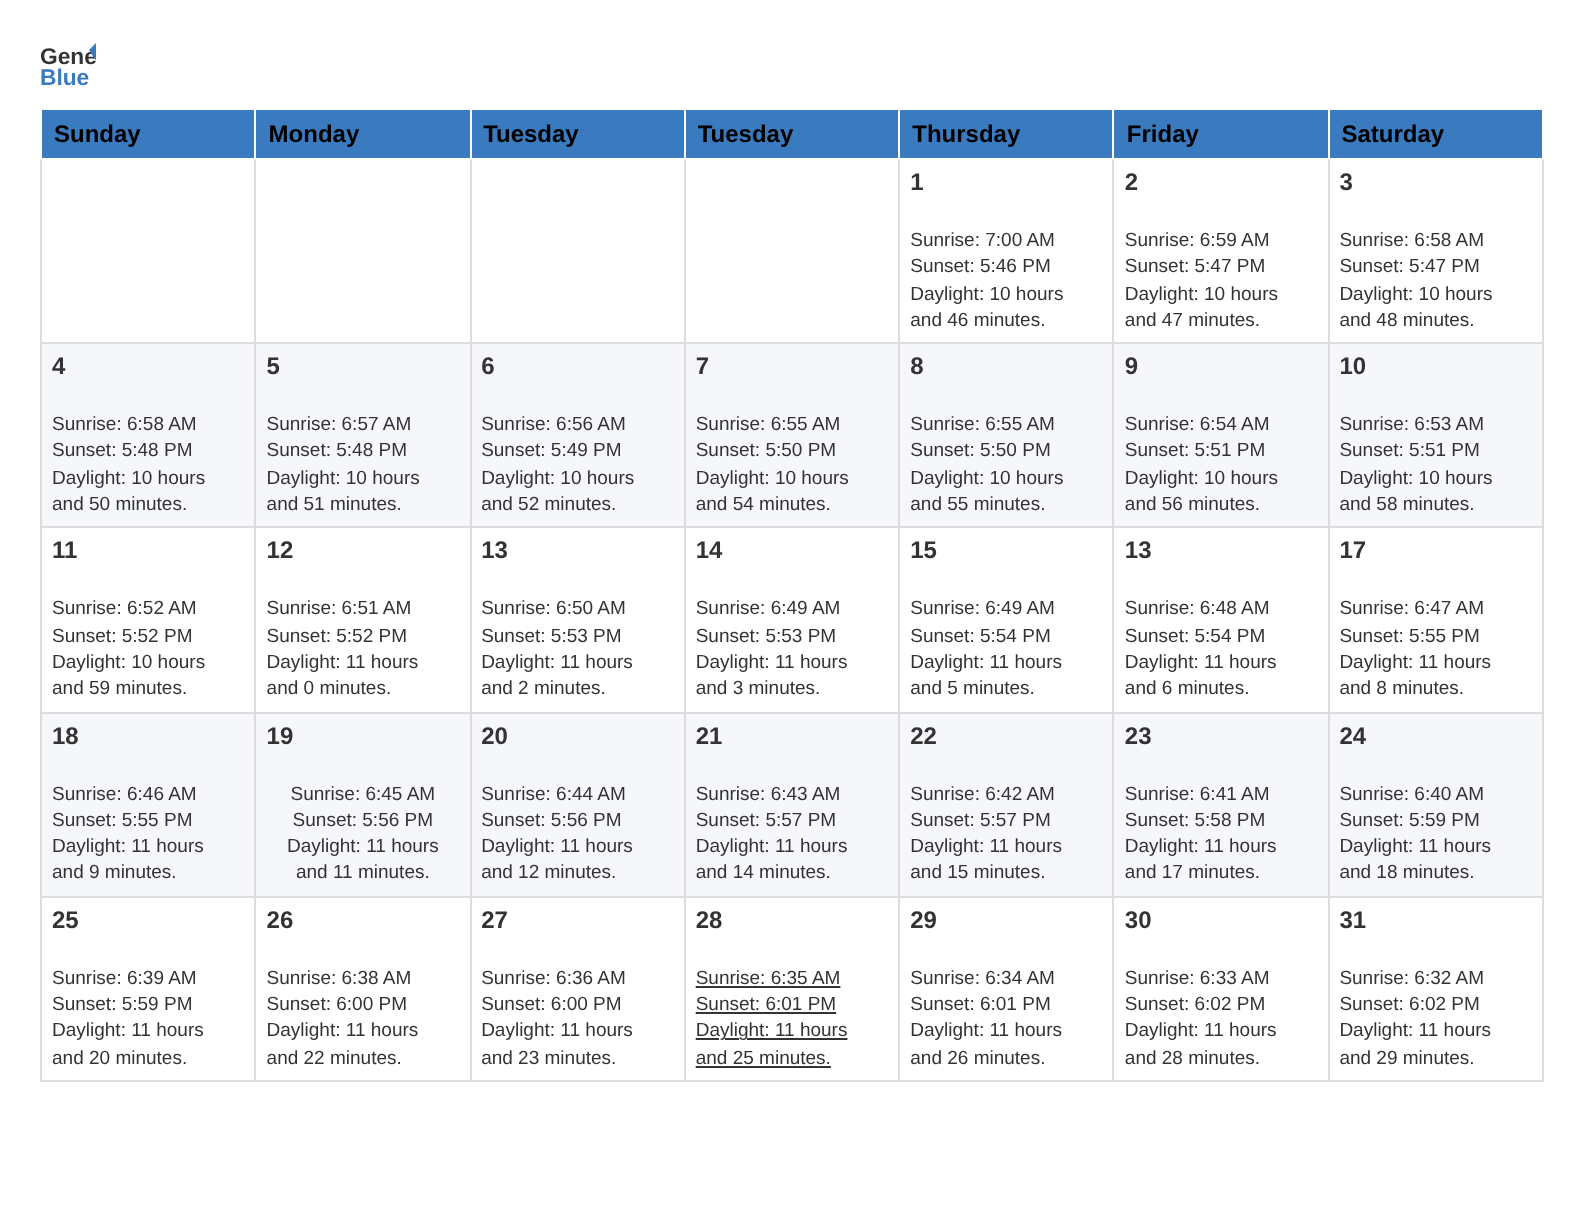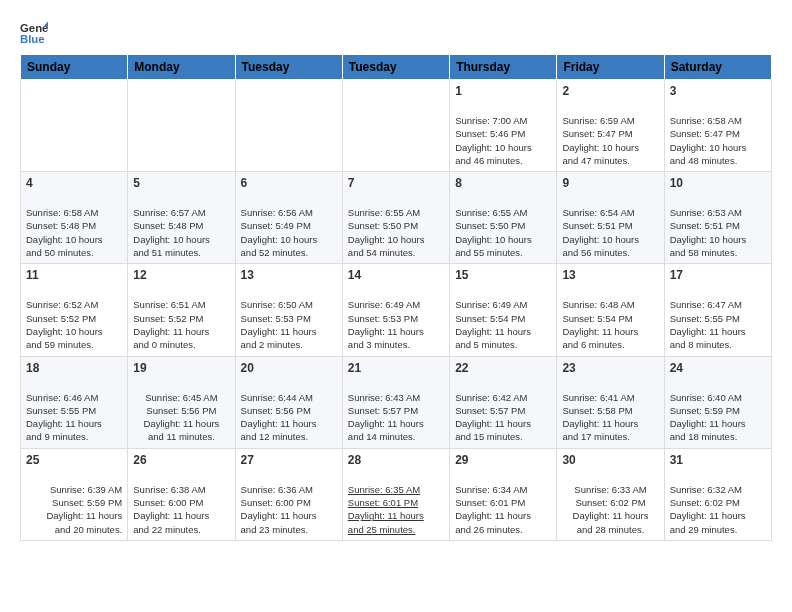--- a/index.html
+++ b/index.html
@@ -294,21 +294,21 @@
             <div class="day-num">24</div>
             <div class="day-info" style="white-space: pre-line;">Sunrise: 6:40 AM
 Sunset: 5:59 PM
 Daylight: 11 hours
 and 18 minutes.</div>
           </td>
         </tr>
         <tr>
           <td>
             <div class="day-num">25</div>
-            <div class="day-info" style="white-space: pre-line; text-align: right;">Sunrise: 6:39 AM
+            <div class="day-info" style="white-space: pre-line;">Sunrise: 6:39 AM
 Sunset: 5:59 PM
 Daylight: 11 hours
 and 20 minutes.</div>
           </td>
           <td>
             <div class="day-num">26</div>
             <div class="day-info" style="white-space: pre-line;">Sunrise: 6:38 AM
 Sunset: 6:00 PM
 Daylight: 11 hours
 and 22 minutes.</div>
@@ -329,21 +329,21 @@
           </td>
           <td>
             <div class="day-num">29</div>
             <div class="day-info" style="white-space: pre-line;">Sunrise: 6:34 AM
 Sunset: 6:01 PM
 Daylight: 11 hours
 and 26 minutes.</div>
           </td>
           <td>
             <div class="day-num">30</div>
-            <div class="day-info" style="white-space: pre-line; text-align: center;">Sunrise: 6:33 AM
+            <div class="day-info" style="white-space: pre-line;">Sunrise: 6:33 AM
 Sunset: 6:02 PM
 Daylight: 11 hours
 and 28 minutes.</div>
           </td>
           <td>
             <div class="day-num">31</div>
             <div class="day-info" style="white-space: pre-line;">Sunrise: 6:32 AM
 Sunset: 6:02 PM
 Daylight: 11 hours
 and 29 minutes.</div>

